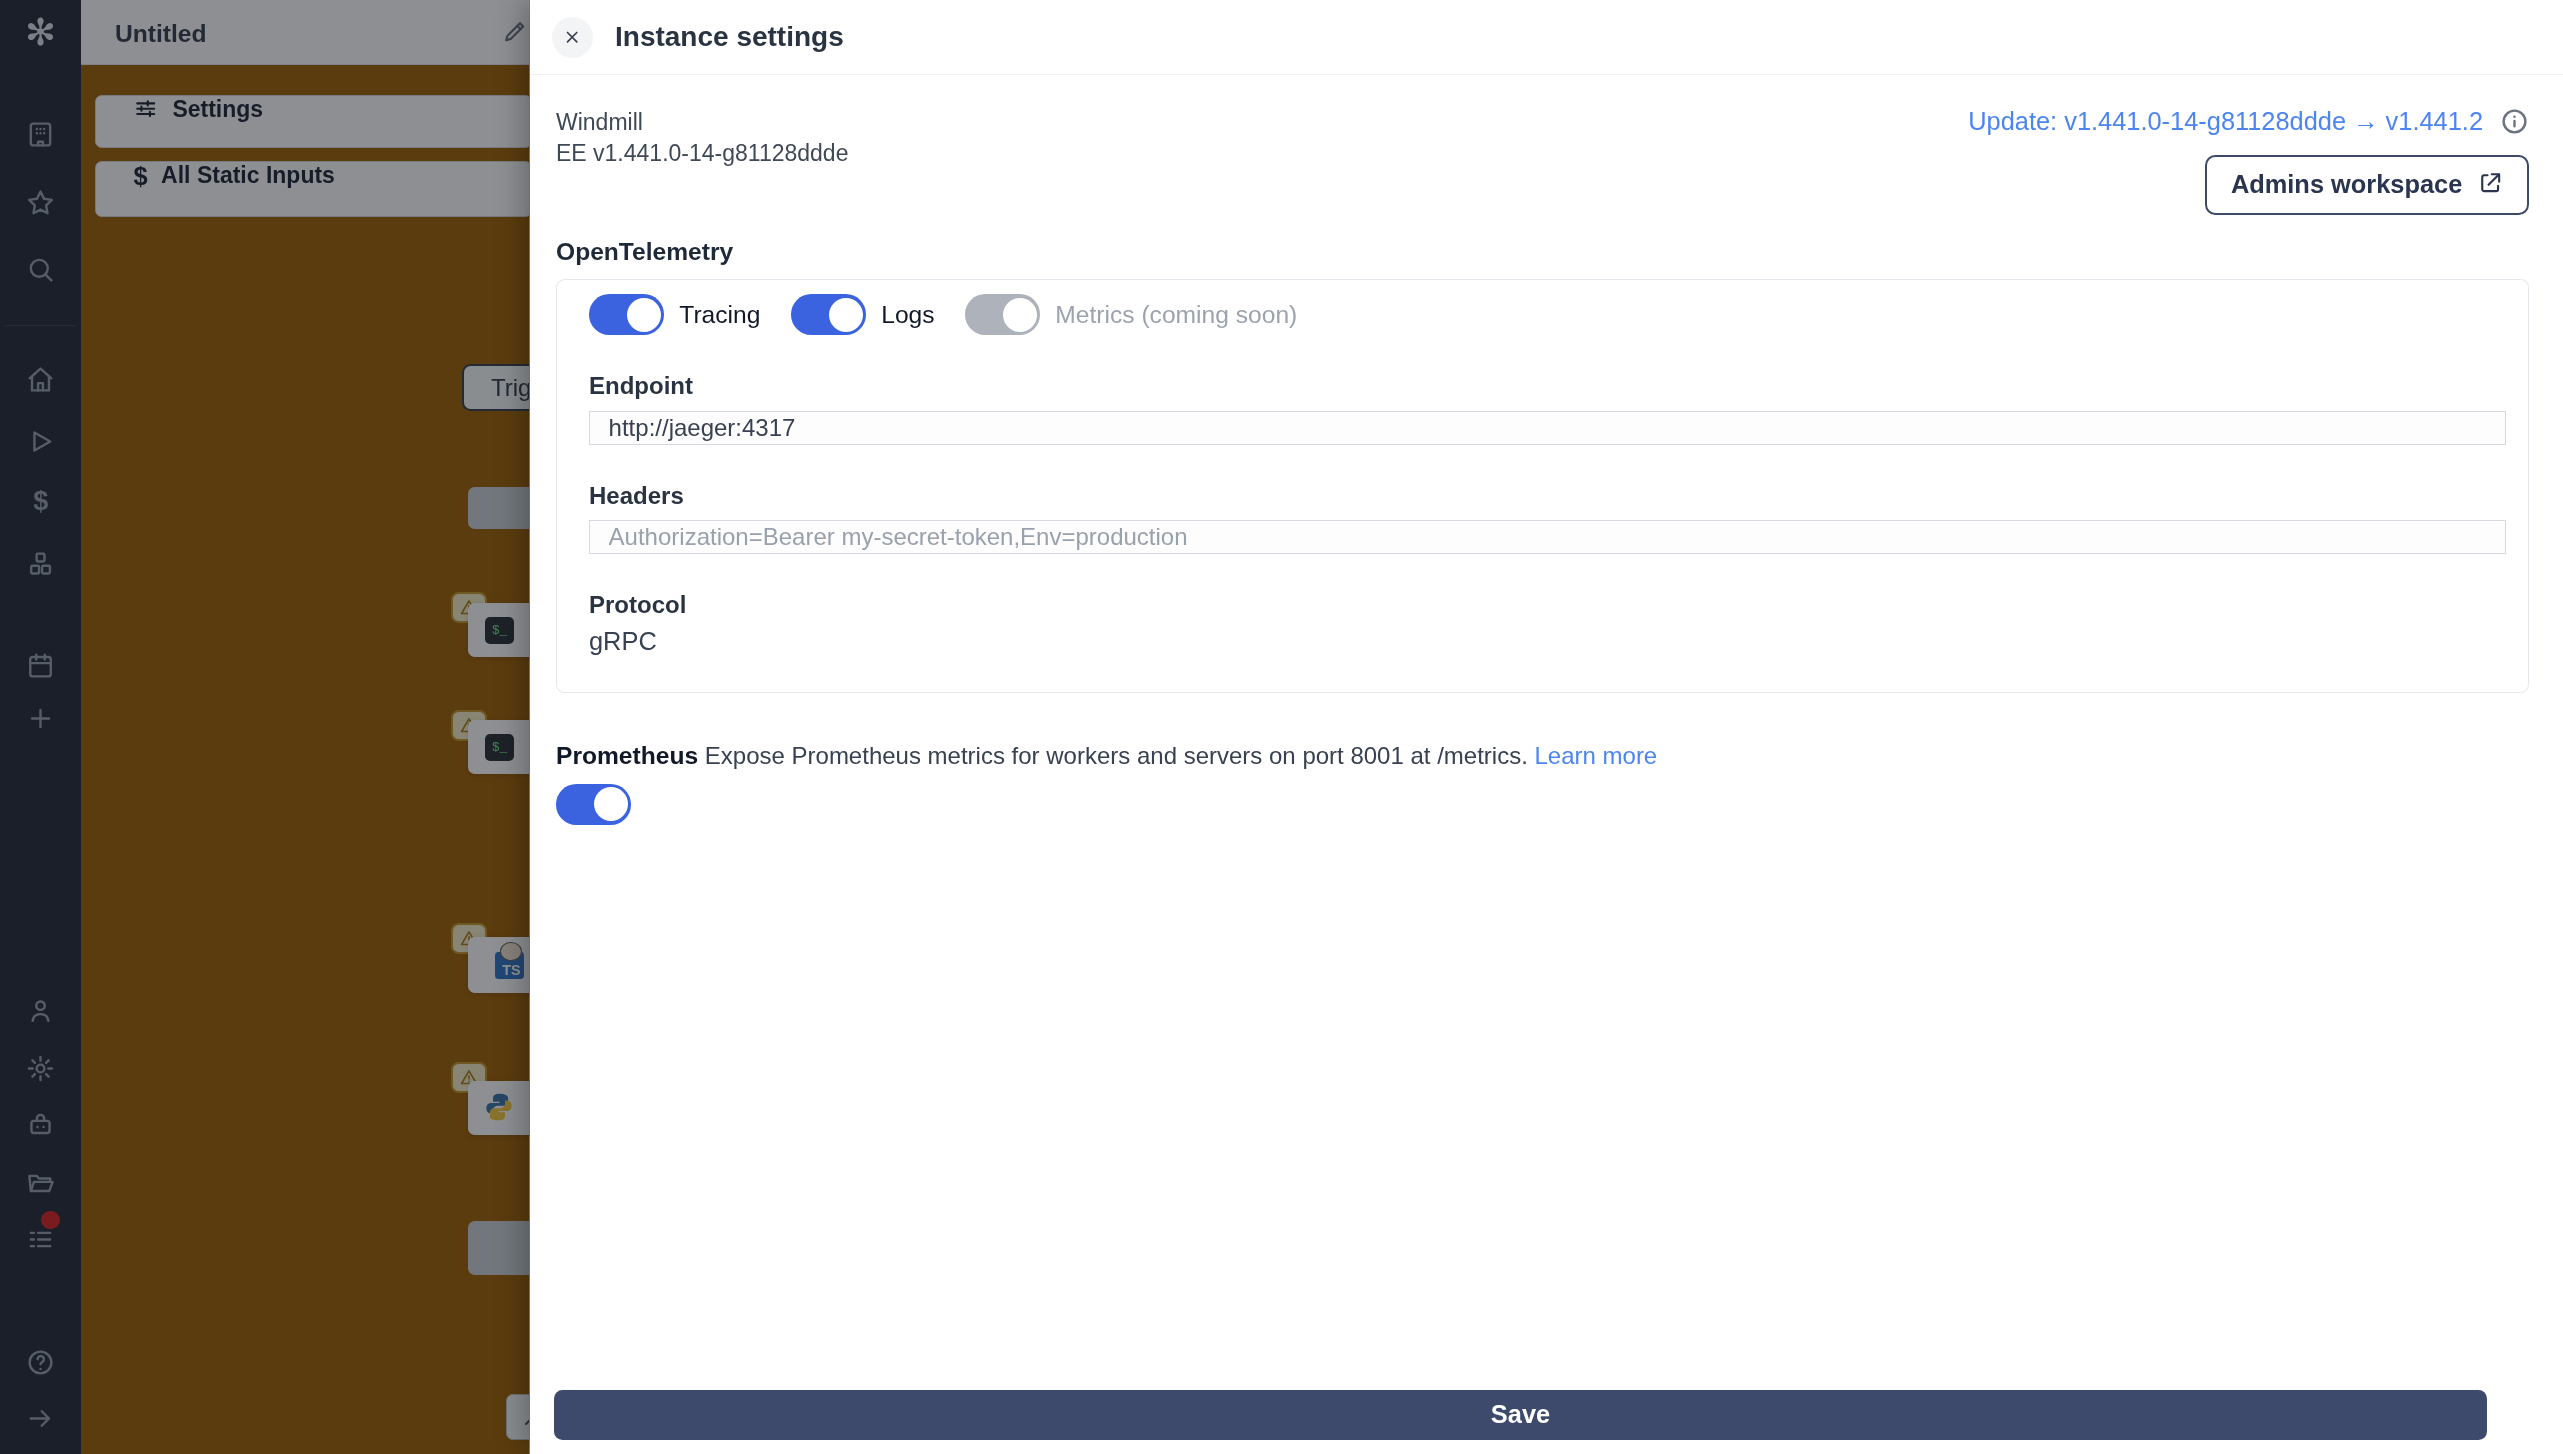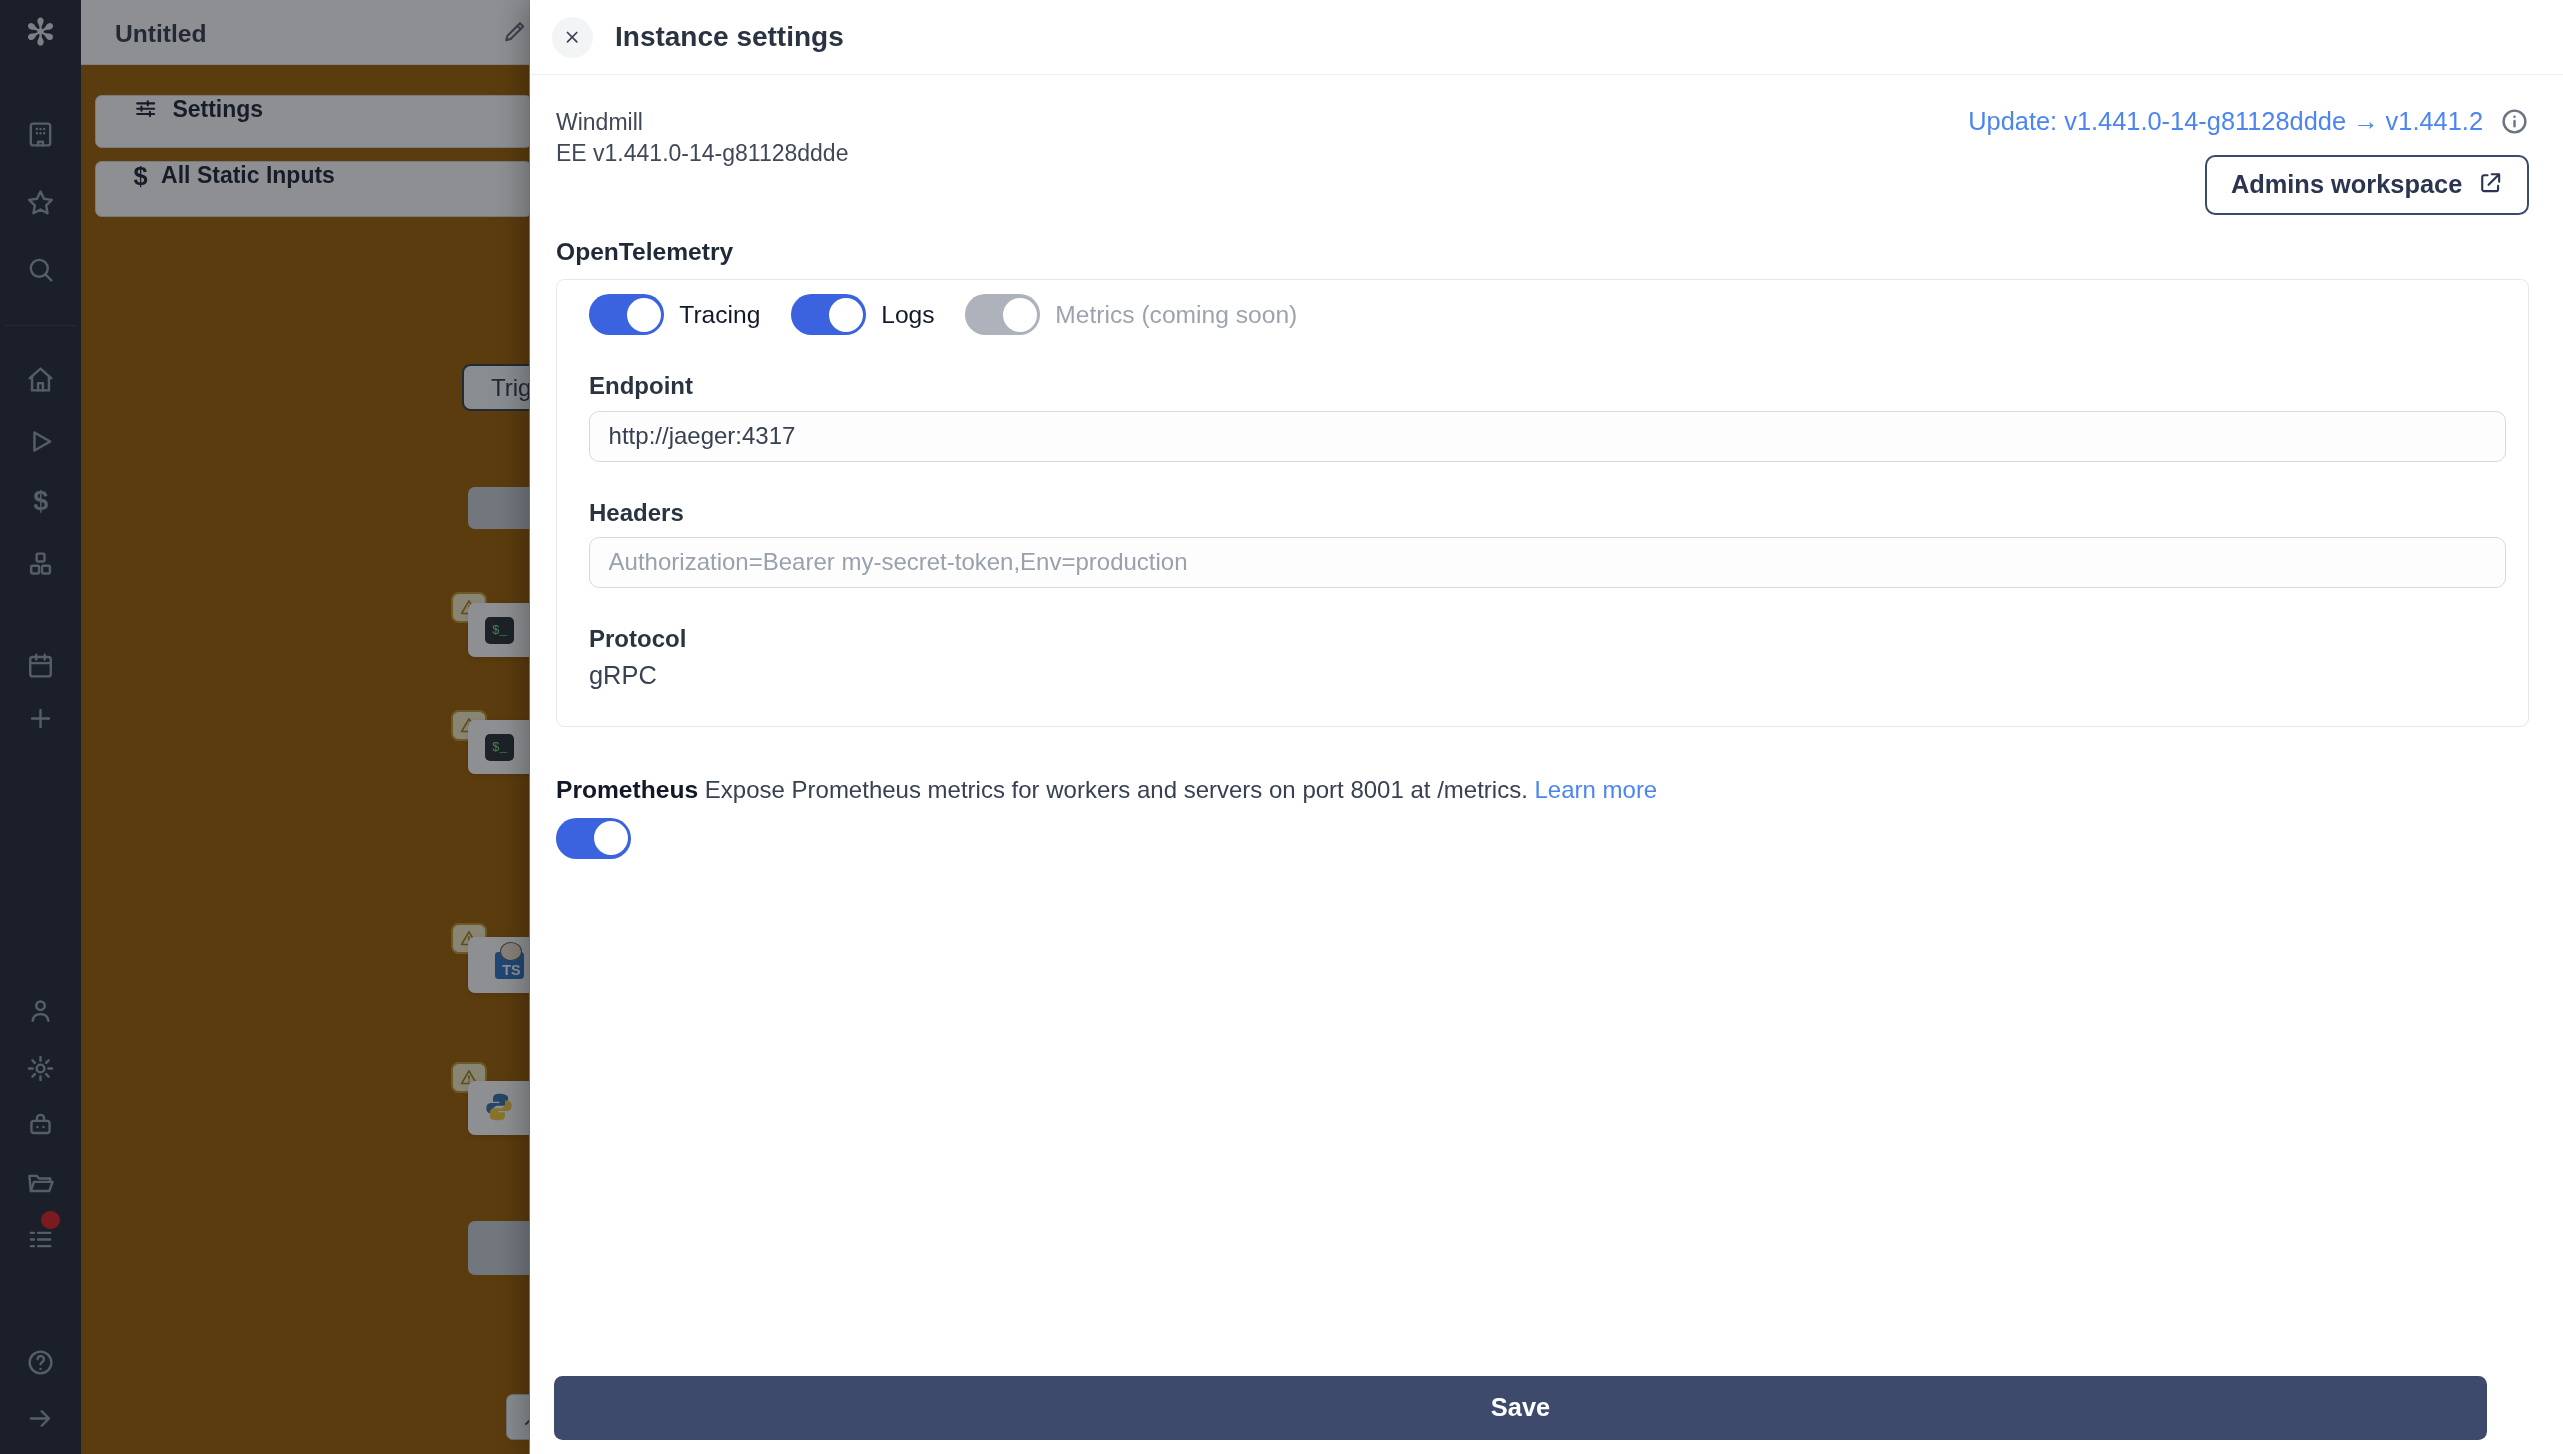--- a/index.html
+++ b/index.html
@@ -78,32 +78,32 @@
   .otel-card { margin-top:13.6px; border:0.8px solid #e3e6ea; border-radius:8.5px; padding:14px 22px 36px 32px; }
   .toggle-row { display:flex; align-items:center; gap:30.5px; }
   .toggle-item { display:flex; align-items:center; gap:15.3px; }
   .toggle { position:relative; width:75px; height:41px; border-radius:20.3px; background:#3b63e0; cursor:pointer; border:none; flex:0 0 auto; }
   .toggle .knob { position:absolute; top:3.4px; right:3.4px; width:34px; height:34px; border-radius:50%; background:#ffffff; }
   .toggle.disabled { background:#adb2bb; cursor:default; }
   .toggle-label { font-size:24.6px; font-weight:500; color:#111827; }
   .toggle-label.muted { color:#9ca3af; font-weight:400; }
 
   .field-label { margin-top:37px; font-size:24px; font-weight:600; color:#2a3342; }
-  .text-input { margin-top:10.2px; width:1949px; max-width:100%; height:51px; border:0.8px solid #d6dae0; border-radius:10px;
+  .text-input { margin-top:10.2px; width:1949px; max-width:100%; height:34px; border:0.8px solid #d6dae0; border-radius:0;
                 padding:0 18.6px; font-size:24px; color:#374151; background:#fdfdfe; font-family:"Liberation Sans", sans-serif; }
   .text-input::placeholder { color:#99a1ad; }
   .protocol-value { margin-top:8.5px; font-size:25.4px; color:#374151; }
 
   .prom-row { margin-top:49px; font-size:24px; color:#374151; }
   .prom-title { font-size:24.6px; font-weight:700; color:#111827; }
   .learn-link { color:#4c85f0; text-decoration:none; cursor:pointer; }
   .prom-toggle-wrap { margin-top:13.6px; }
 
   .drawer-footer { position:absolute; left:24px; right:76px; bottom:14.4px; }
-  .save-btn { width:100%; height:64px; background:#3d4a6c; border:none; border-radius:8.5px; color:#ffffff;
+  .save-btn { width:100%; height:50px; background:#3d4a6c; border:none; border-radius:8.5px; color:#ffffff;
               font-size:25.4px; font-weight:600; cursor:pointer; font-family:"Liberation Sans", sans-serif; }
   .ic { stroke:currentColor; fill:none; stroke-width:2; stroke-linecap:round; stroke-linejoin:round; }
 </style>
 </head>
 <body>
 
 <div class="app">
 
   <nav class="sidebar">
     <div class="logo">✻</div>

